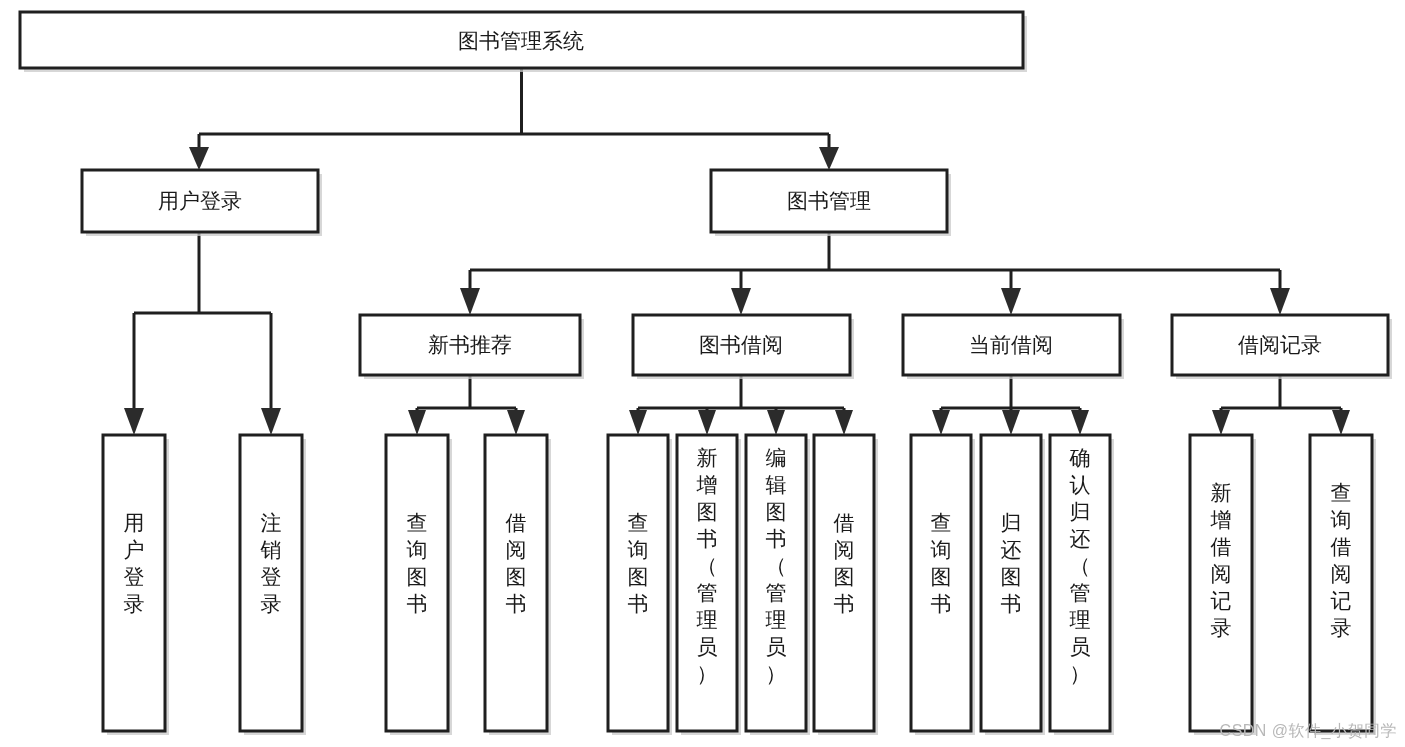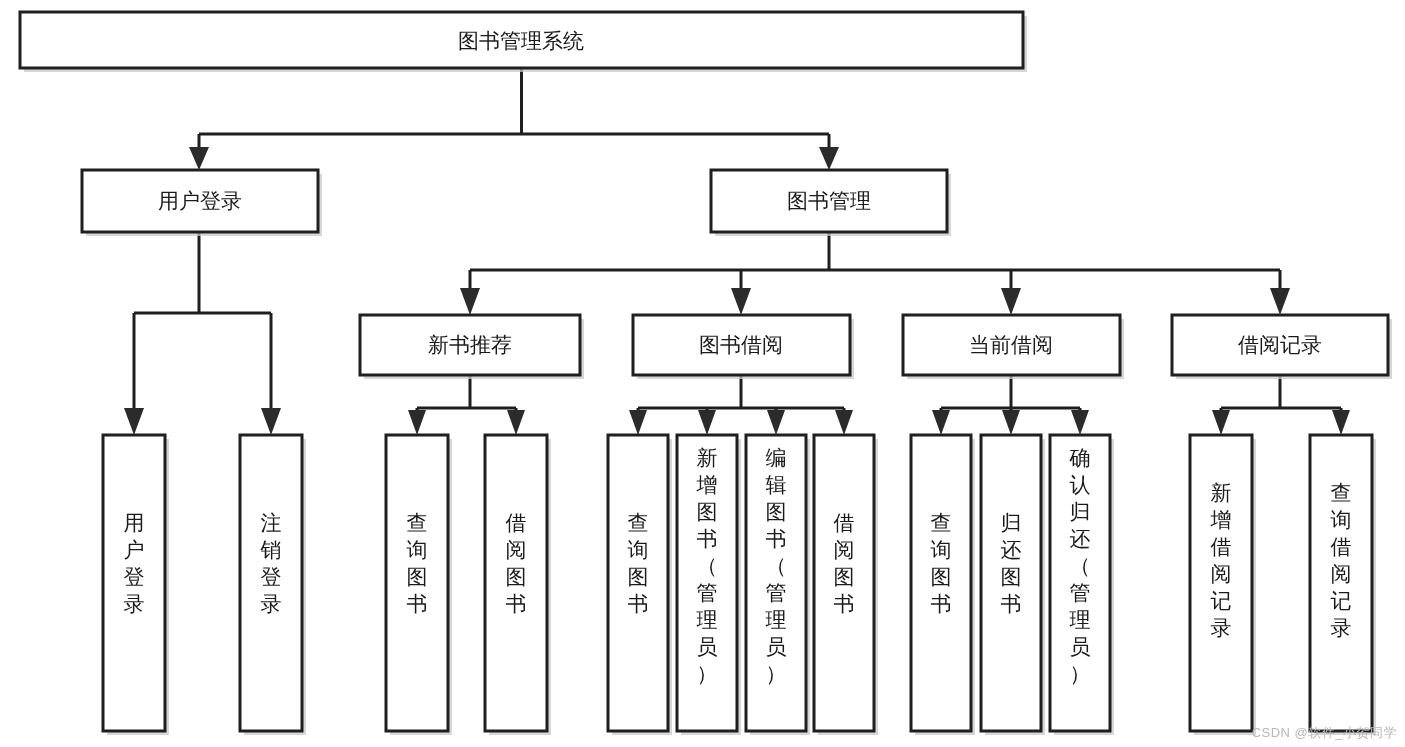--- a/index.html
+++ b/index.html
@@ -56,21 +56,21 @@
     font-family: "Liberation Sans", "DejaVu Sans", sans-serif;
     font-size: 21px;
     fill: #1a1a1a;
     text-anchor: middle;
   }
   .watermark {
     position: absolute;
     right: 8px;
     bottom: 5px;
     font-family: "Liberation Sans", "DejaVu Sans", sans-serif;
-    font-size: 13px;
+    font-size: 16px;
     color: #b8b8b8;
     letter-spacing: 0.5px;
     white-space: nowrap;
     user-select: none;
   }
 </style>
 </head>
 <body>
 
 <div id="diagram-root">

